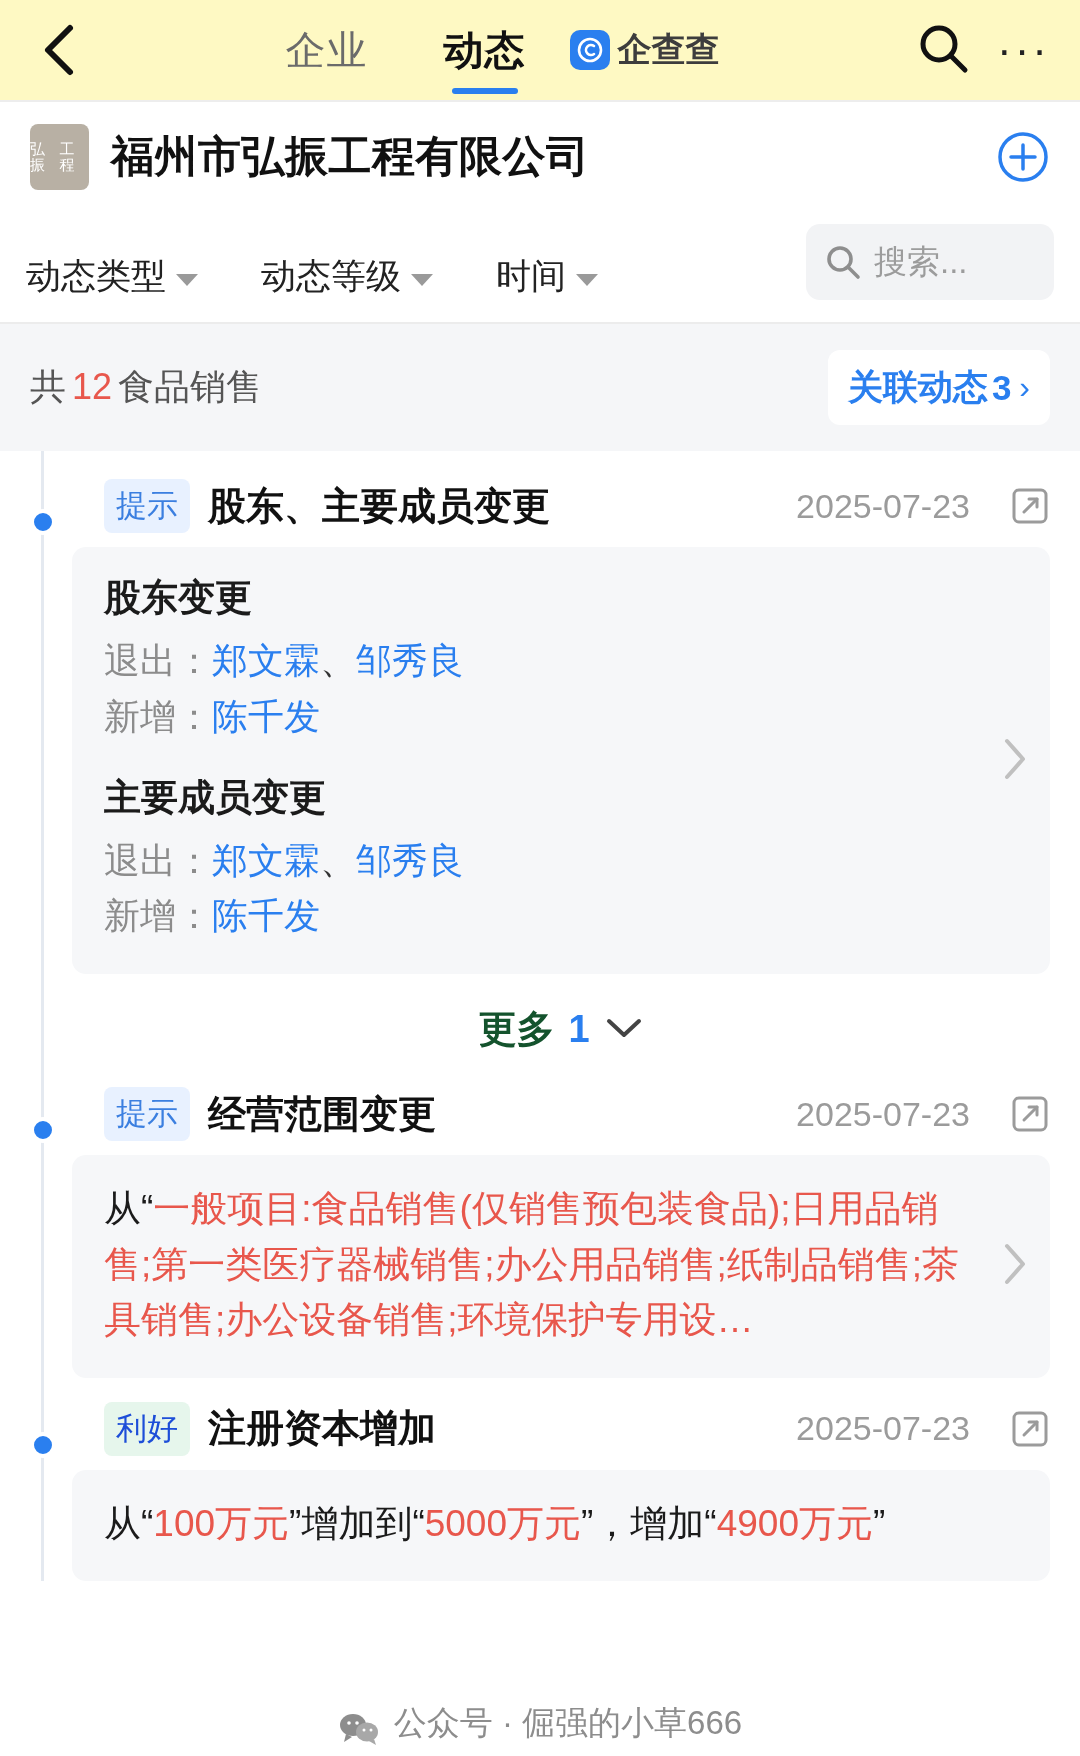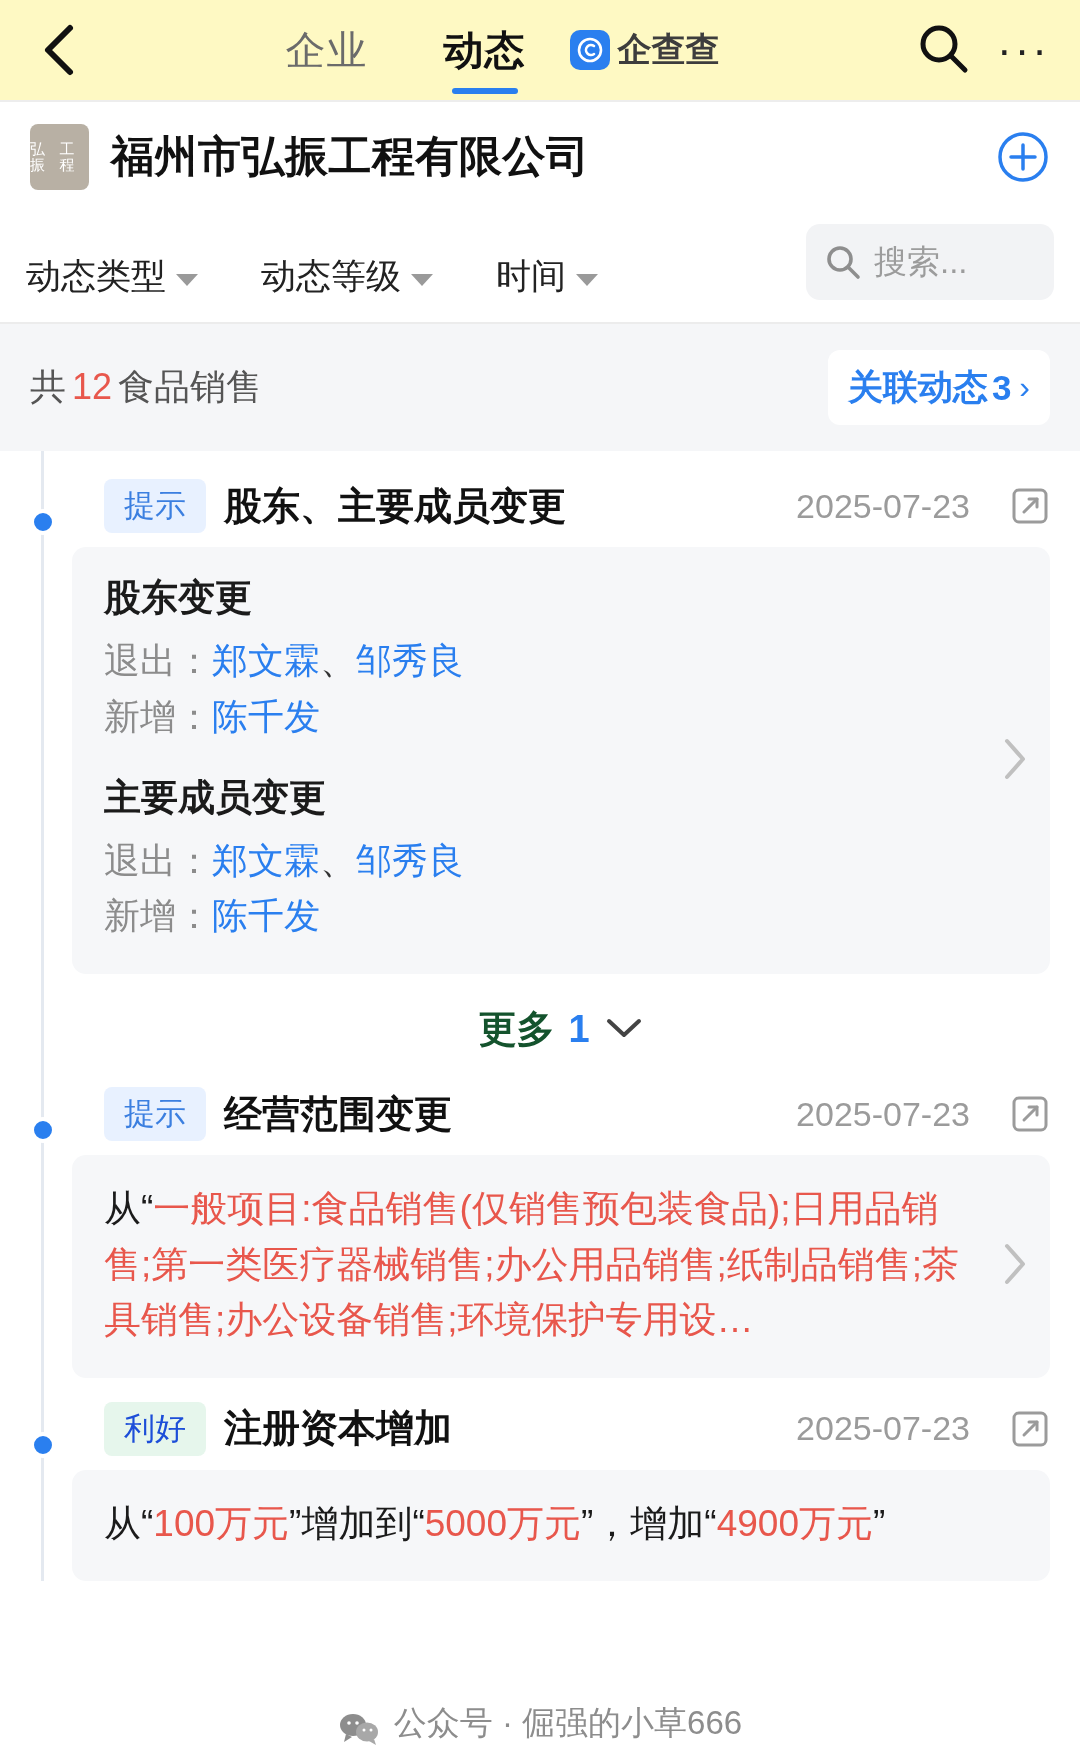--- a/index.html
+++ b/index.html
@@ -200,21 +200,21 @@
   }
   .card {
     position: relative;
   }
   .card-head {
     display: flex; align-items: center; gap: 18px;
     padding: 0 0 8px 32px;
   }
   .tag {
     font-size: 31px;
-    padding: 6px 20px;
+    padding: 6px 12px;
     border-radius: 8px;
     font-weight: normal;
   }
   .tag.hint { background: #e8f1ff; color: #3b7fe0; }
   .tag.good { background: #e6f6ec; color: #1d4ed8; }
   .evt-title {
     font-size: 38px; font-weight: bold; color: #111;
   }
   .evt-date {
     margin-left: auto;

